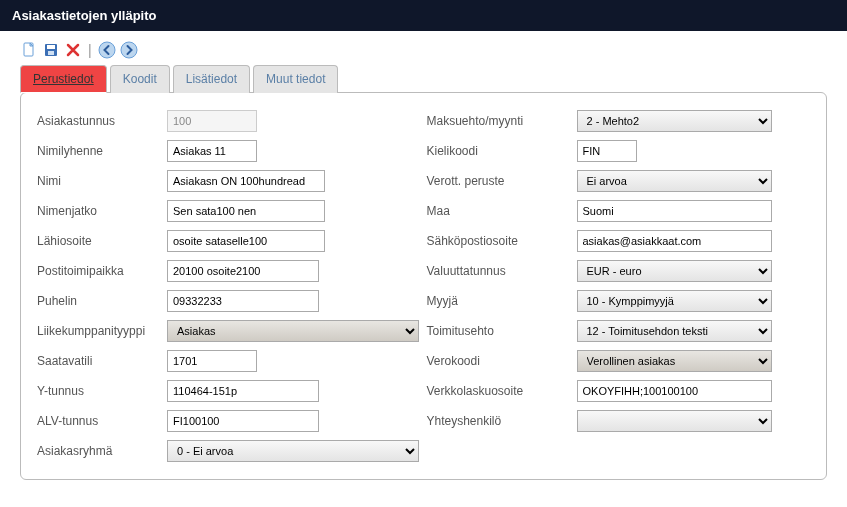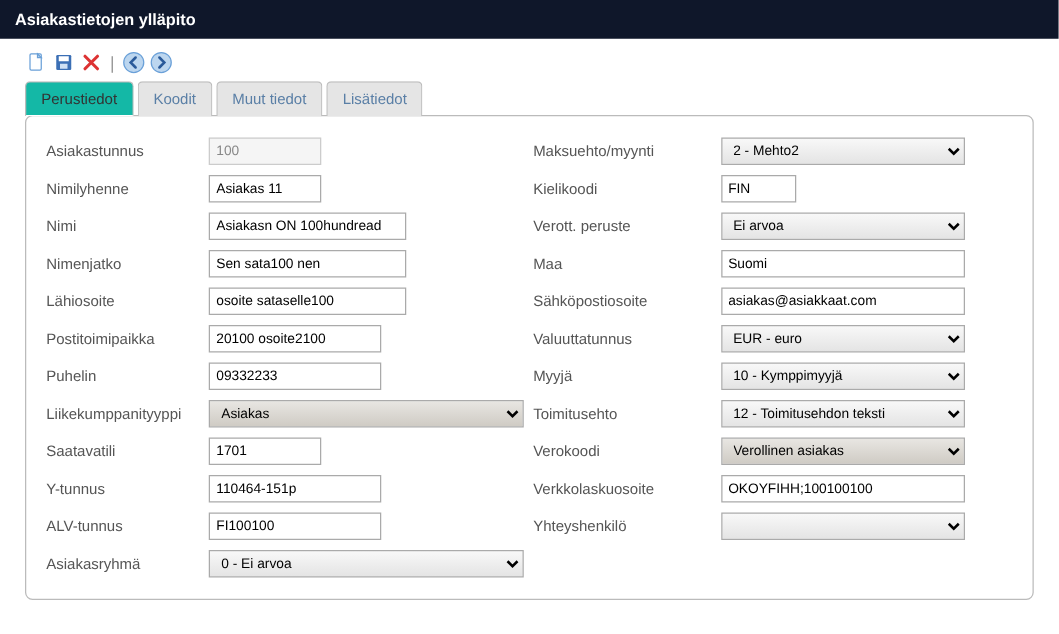--- a/index.html
+++ b/index.html
@@ -47,23 +47,24 @@
     border: 1px solid #bbb;
     border-bottom: none;
     padding: 6px 12px;
     margin-right: 3px;
     background: #e5e5e5;
     border-radius: 4px 4px 0 0;
     cursor: pointer;
     color: #5a7fa6;
   }
   .tab.active {
-    background: #14b8a6;
+    background: #ef4444;
     border-bottom: 1px solid #fff;
     color: #333;
+    text-decoration: underline;
   }
   .panel {
     border: 1px solid #bbb;
     border-radius: 6px;
     margin: 0 20px 20px 20px;
     padding: 16px 16px 10px 16px;
     position: relative;
     z-index: 1;
   }
   .cols {
@@ -97,21 +98,21 @@
     color: #888;
     border-color: #ccc;
   }
   select {
     background: linear-gradient(#f8f8f8,#e4e4e4);
   }
   select.dark {
     background: linear-gradient(#e8e6e2,#cfcbc4);
   }
   .w-s { width: 90px; }
-  .w-m1 { width: 138px; }
+  .w-m1 { width: 152px; }
   .w-m2 { width: 158px; }
   .w-sel { width: 252px; }
   .w-selr { width: 195px; }
   .w-fin { width: 60px; }
 </style>
 </head>
 <body>
 
 <div class="title-bar">Asiakastietojen ylläpito</div>
 
@@ -145,22 +146,22 @@
     <svg width="18" height="18" viewBox="0 0 18 18">
         <circle cx="9" cy="9" r="8" fill="#bcd6ef" stroke="#6aa0d8"></circle>
         <path d="M7.5 5 L11.5 9 L7.5 13" fill="none" stroke="#2a5a9a" stroke-width="2" stroke-linecap="round"></path>
       </svg>
   </span>
 </div>
 
 <div class="tabs">
   <div class="tab active">Perustiedot</div>
   <div class="tab">Koodit</div>
+  <div class="tab">Lisätiedot</div>
   <div class="tab">Muut tiedot</div>
-  <div class="tab">Lisätiedot</div>
 </div>
 
 <div class="panel">
   <div class="cols">
     <div class="col col1">
 
       <div class="row">
         <div class="lbl">Asiakastunnus</div>
         <input type="text" disabled="" class="w-s" value="100" style="">
       </div>

